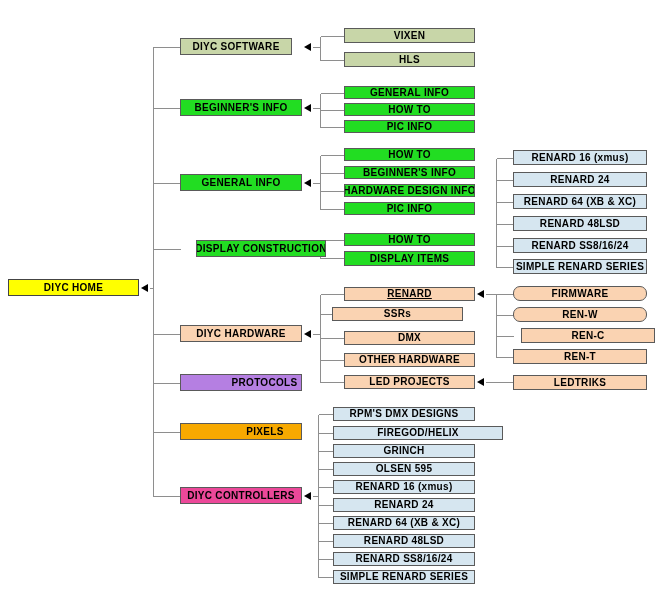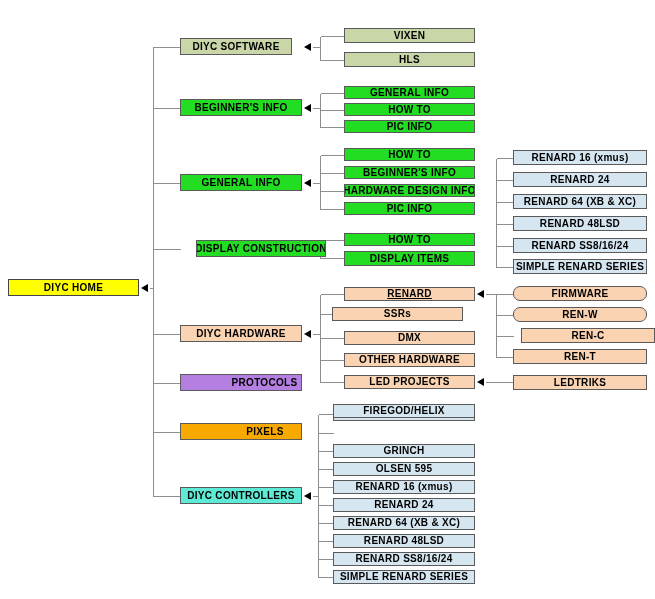--- a/index.html
+++ b/index.html
@@ -145,21 +145,21 @@
       </div>
       <div class="node" style="left: 180px; top: 325px; width: 122px; height: 17px; background: rgb(250, 211, 178);">
         <span>DIYC HARDWARE</span>
       </div>
       <div class="node" style="left: 180px; top: 374px; width: 122px; height: 17px; background: rgb(181, 127, 226); padding-left: 47px;">
         <span>PROTOCOLS</span>
       </div>
       <div class="node" style="left: 180px; top: 423px; width: 122px; height: 17px; background: rgb(247, 169, 0); padding-left: 48px;">
         <span>PIXELS</span>
       </div>
-      <div class="node" style="left: 180px; top: 487px; width: 122px; height: 17px; background: #5eead4;">
+      <div class="node" style="left: 180px; top: 487px; width: 122px; height: 17px; background: #ec4899;">
         <span>DIYC CONTROLLERS</span>
       </div>
       <div class="node" style="left: 344px; top: 28px; width: 131px; height: 15px; background: rgb(200, 214, 168);">
         <span>VIXEN</span>
       </div>
       <div class="node" style="left: 344px; top: 52px; width: 131px; height: 15px; background: rgb(200, 214, 168);">
         <span>HLS</span>
       </div>
       <div class="node" style="left: 344px; top: 86px; width: 131px; height: 13px; background: rgb(34, 221, 34);">
         <span>GENERAL INFO</span>
@@ -199,21 +199,21 @@
       </div>
       <div class="node" style="left: 344px; top: 353px; width: 131px; height: 14px; background: rgb(250, 211, 178);">
         <span>OTHER HARDWARE</span>
       </div>
       <div class="node" style="left: 344px; top: 375px; width: 131px; height: 14px; background: rgb(250, 211, 178);">
         <span>LED PROJECTS</span>
       </div>
       <div class="node" style="left: 333px; top: 407px; width: 142px; height: 14px; background: rgb(214, 230, 240);">
         <span>RPM'S DMX DESIGNS</span>
       </div>
-      <div class="node" style="left: 333px; top: 404px; width: 142px; height: 14px; background: rgb(214, 230, 240);">
+      <div class="node" style="left: 333px; top: 426px; width: 170px; height: 14px; background: rgb(214, 230, 240);">
         <span>FIREGOD/HELIX</span>
       </div>
       <div class="node" style="left: 333px; top: 444px; width: 142px; height: 14px; background: rgb(214, 230, 240);">
         <span>GRINCH</span>
       </div>
       <div class="node" style="left: 333px; top: 462px; width: 142px; height: 14px; background: rgb(214, 230, 240);">
         <span>OLSEN 595</span>
       </div>
       <div class="node" style="left: 333px; top: 480px; width: 142px; height: 14px; background: rgb(214, 230, 240);">
         <span>RENARD 16 (xmus)</span>

